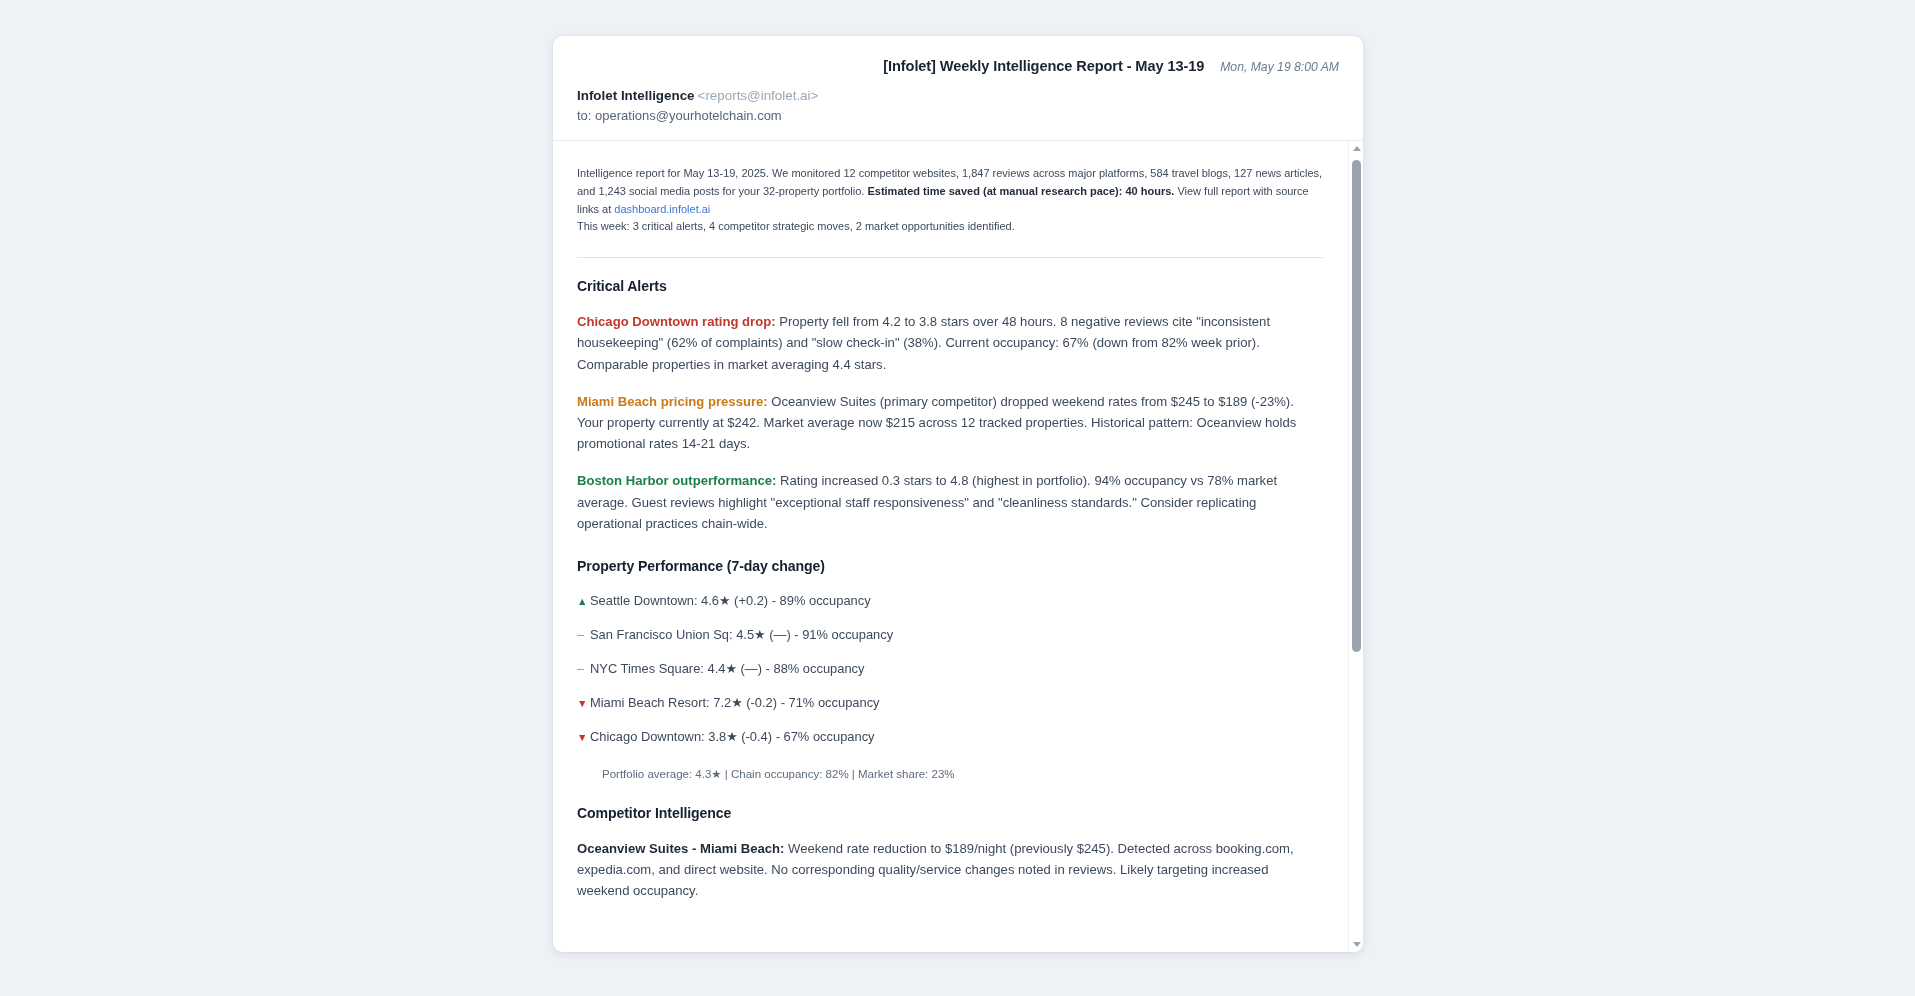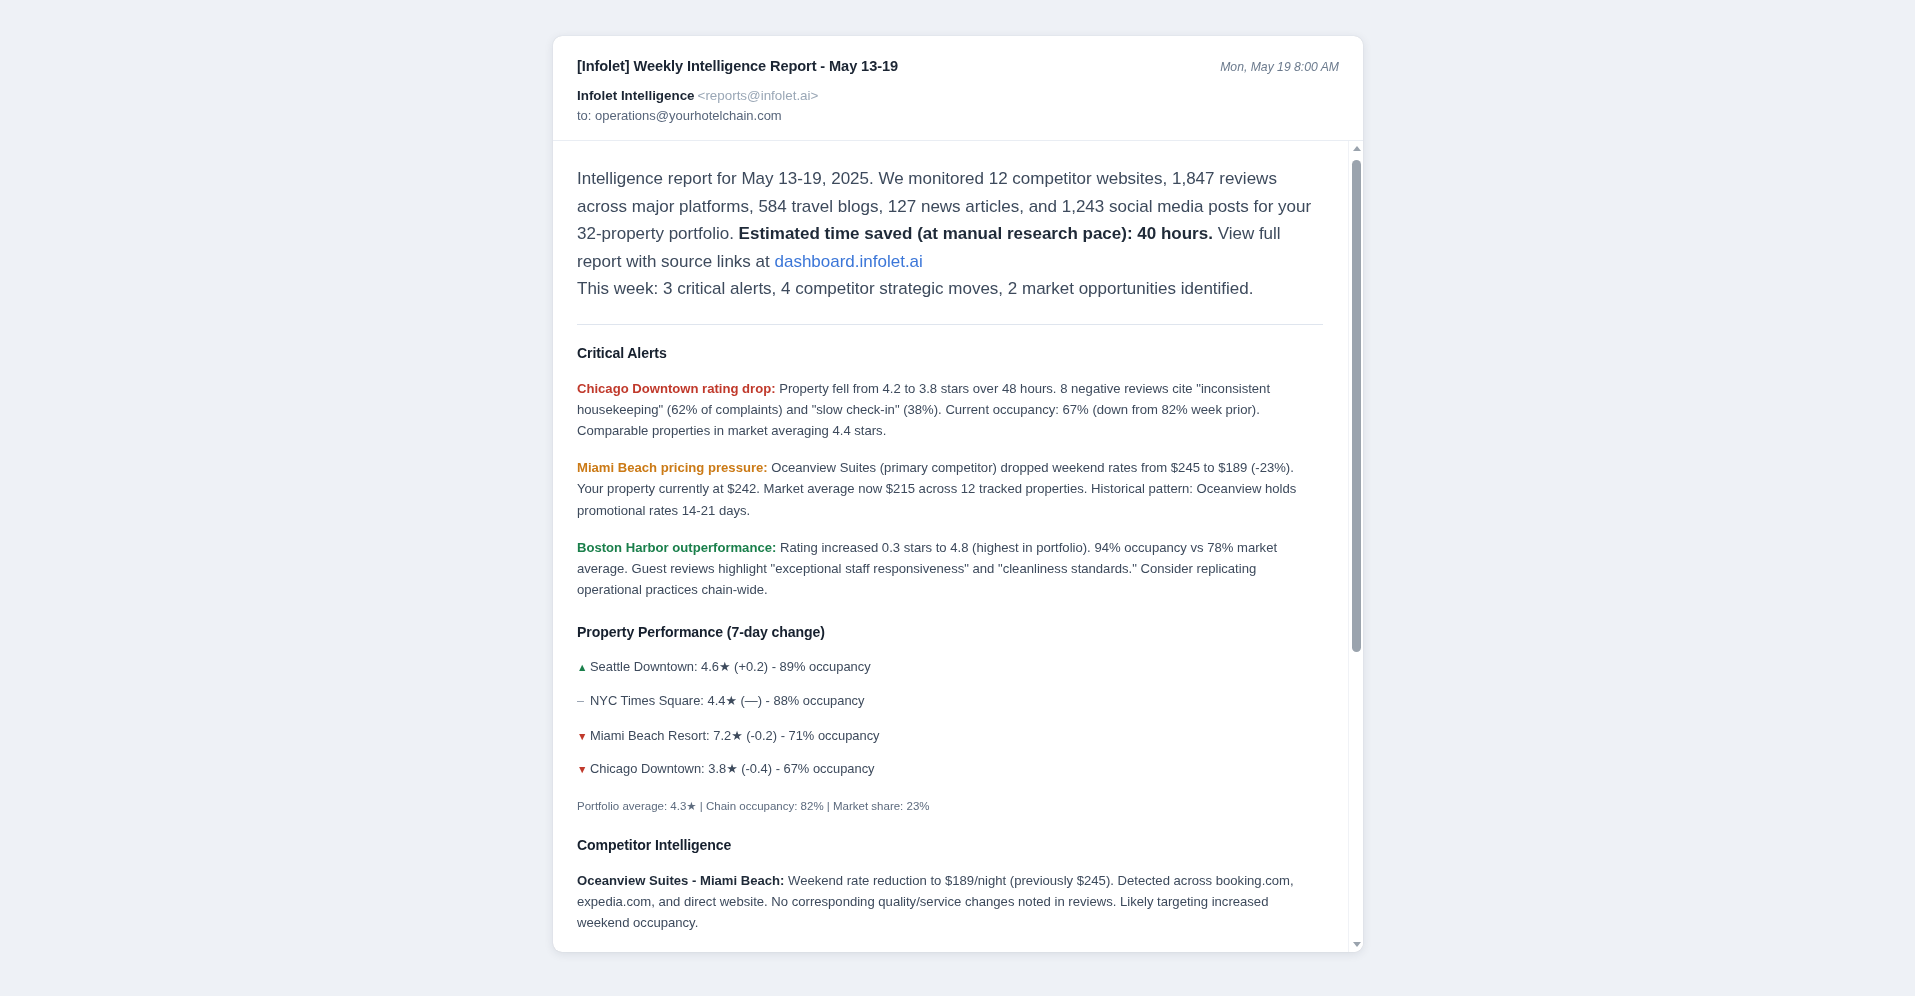--- a/index.html
+++ b/index.html
@@ -35,21 +35,21 @@
   
   .email-header {
     padding: 22px 24px 17px 24px;
     border-bottom: 1px solid #e9edf3;
     flex: 0 0 auto;
     position: relative;
   }
   .subject-row {
     display: flex;
     align-items: baseline;
-    justify-content: space-between;
+    justify-content: flex-end;
   }
   .subject {
     font-size: 14.6px;
     font-weight: bold;
     color: #1b2533;
     letter-spacing: -0.1px;
   }
   .sent-date {
     font-size: 12.2px;
     color: #6b7a8d;
@@ -85,21 +85,21 @@
     inset: 0;
     padding: 24px 40px 20px 24px;
     overflow: hidden;
   }
   .email-body p,
   .email-body h3,
   .email-body div.line {
     margin: 0;
   }
   .para {
-    font-size: 17px;
+    font-size: 11px;
     line-height: 1.62;
     color: #3d4a5c;
     margin-bottom: 15px;
   }
   .para.tight { margin-bottom: 0; }
   .para strong { color: #1f2a38; font-weight: bold; }
   .link { color: #3b76d8; text-decoration: none; }
   hr.rule {
     border: 0;
     border-top: 1px solid #dfe5ee;
@@ -139,20 +139,21 @@
     font-size: 10.5px;
     margin-right: 2px;
   }
   .trend.up   { color: #1a7f4b; }
   .trend.down { color: #c0392b; }
   .trend.flat { color: #8b97a7; font-size: 12.5px; }
   .summary-line {
     font-size: 11.5px;
     color: #5d6b7e;
     margin-top: 20px;
+    margin-left: 25px;
   }
 
   
   .comp-item {
     font-size: 13.1px;
     line-height: 1.62;
     color: #3d4a5c;
     margin-bottom: 16px;
   }
   .comp-item .comp-name { font-weight: bold; color: #1f2a38; }
@@ -239,20 +240,23 @@
         <div class="alert">
           <span class="alert-label label-positive">Boston Harbor outperformance:</span><span> Rating increased 0.3 stars to 4.8 (highest in portfolio). 94% occupancy vs 78% market average. Guest reviews highlight "exceptional staff responsiveness" and "cleanliness standards." Consider replicating operational practices chain-wide.</span>
         </div>
 
         <h3 class="section-title spaced">Property Performance (7-day change)</h3>
 
         <div class="prop-row">
           <span class="trend up">▲</span><span>Seattle Downtown: 4.6★ (+0.2) - 89% occupancy</span>
         </div>
         <div class="prop-row">
+          <span class="trend flat">–</span><span>San Francisco Union Sq: 4.5★ (—) - 91% occupancy</span>
+        </div>
+        <div class="prop-row">
           <span class="trend flat">–</span><span>NYC Times Square: 4.4★ (—) - 88% occupancy</span>
         </div>
         <div class="prop-row">
           <span class="trend down">▼</span><span>Miami Beach Resort: 7.2★ (-0.2) - 71% occupancy</span>
         </div>
         <div class="prop-row">
           <span class="trend down">▼</span><span>Chicago Downtown: 3.8★ (-0.4) - 67% occupancy</span>
         </div>
 
         <div class="summary-line">Portfolio average: 4.3★ | Chain occupancy: 82% | Market share: 23%</div>

